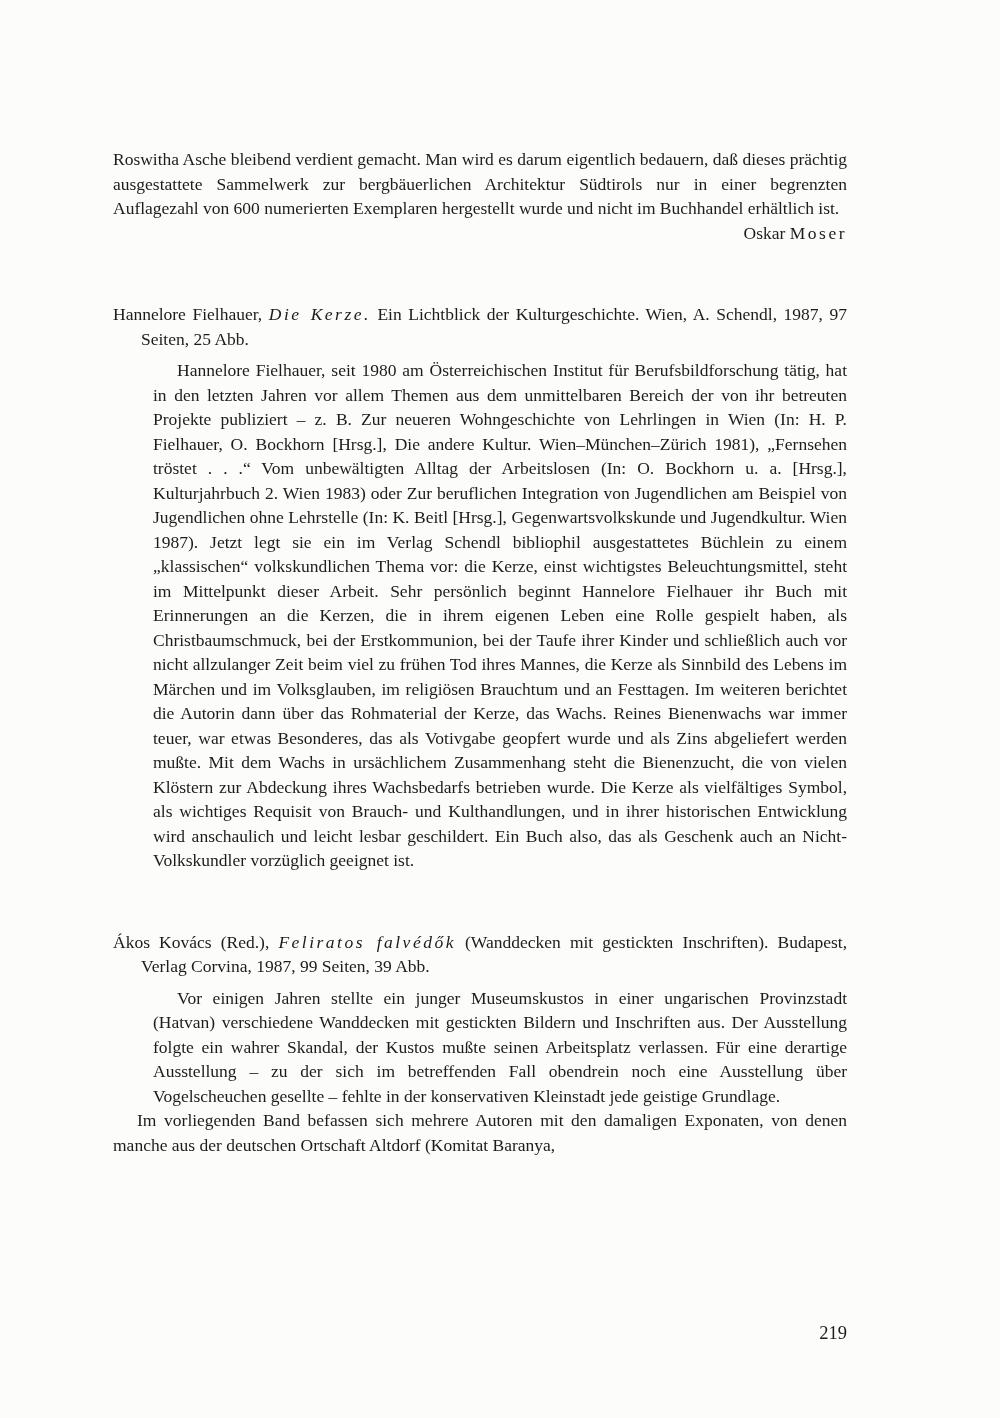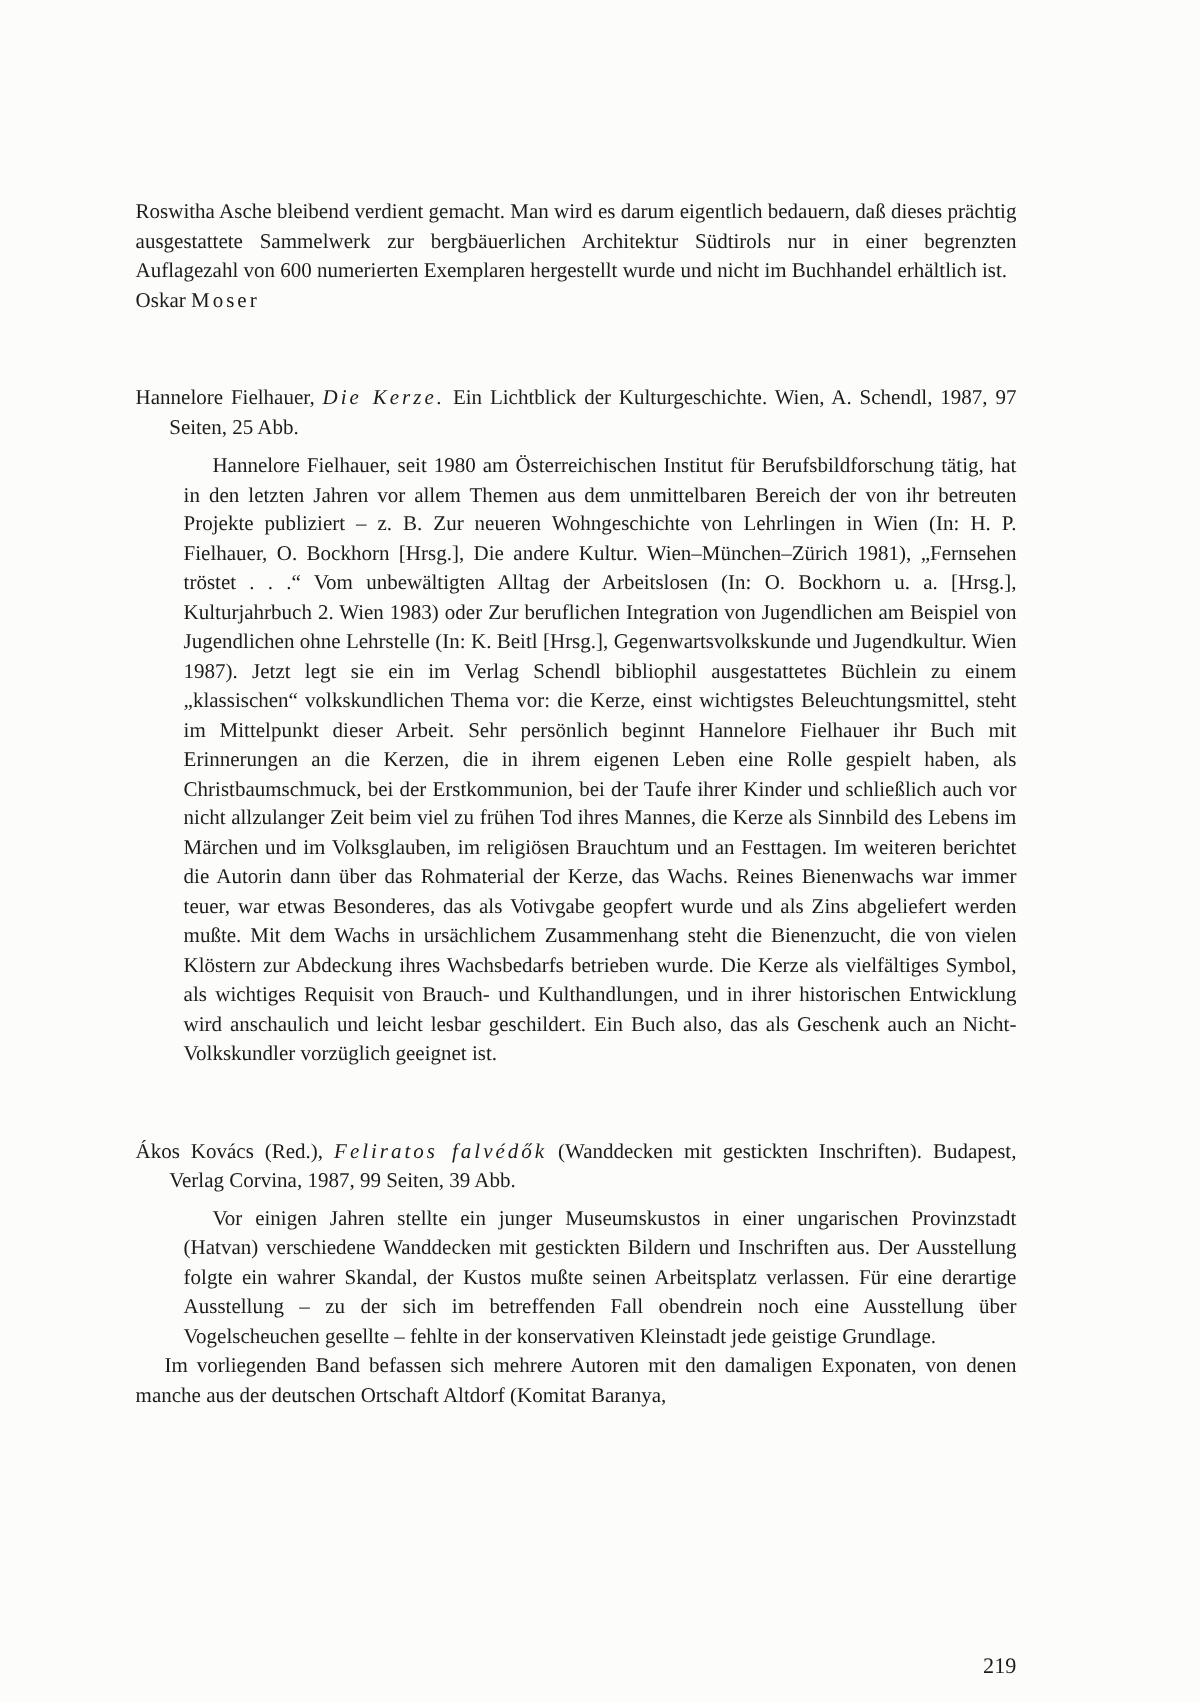--- a/index.html
+++ b/index.html
@@ -14,21 +14,21 @@
     background: #fcfcfa;
     color: #1c1c1c;
     font-family: "Liberation Serif", "DejaVu Serif", serif;
     -webkit-hyphens: auto;
     hyphens: auto;
   }
 
   .text-block {
     position: absolute;
     left: 113px;
-    top: 164px;
+    top: 147px;
     width: 734px;
     font-size: 17.5px;
     line-height: 24.5px;
   }
 
   .para {
     text-align: justify;
     text-indent: 24px;
   }
 
@@ -44,29 +44,30 @@
 
   .spaced { letter-spacing: 2.5px; font-style: italic; }
 
   .body-start { margin-top: 7px; margin-left: 40px; }
 
   .para-gap { margin-top: 0; }
 
   .gap-large { margin-top: 57px; }
 
   .signature {
+    text-align: right;
     text-indent: 0;
   }
 
   .spaced-name { letter-spacing: 2.5px; }
 
   .page-number {
     position: absolute;
     left: 113px;
-    top: 1379px;
+    top: 1323px;
     width: 734px;
     text-align: right;
     font-size: 18.5px;
   }
 </style>
 </head>
 <body>
 
 <main class="text-block">
 

